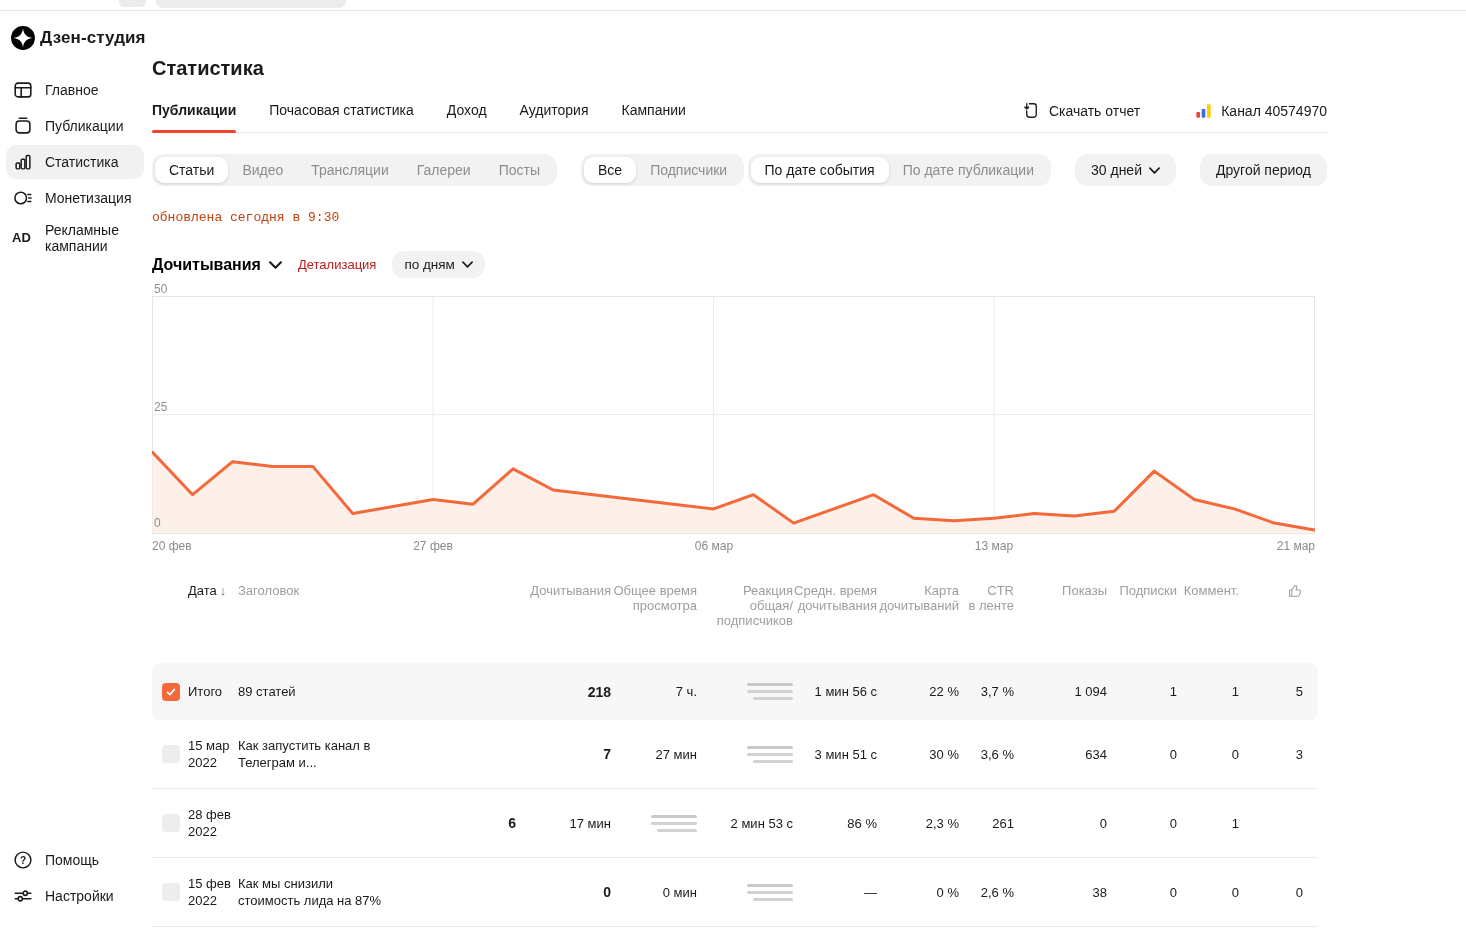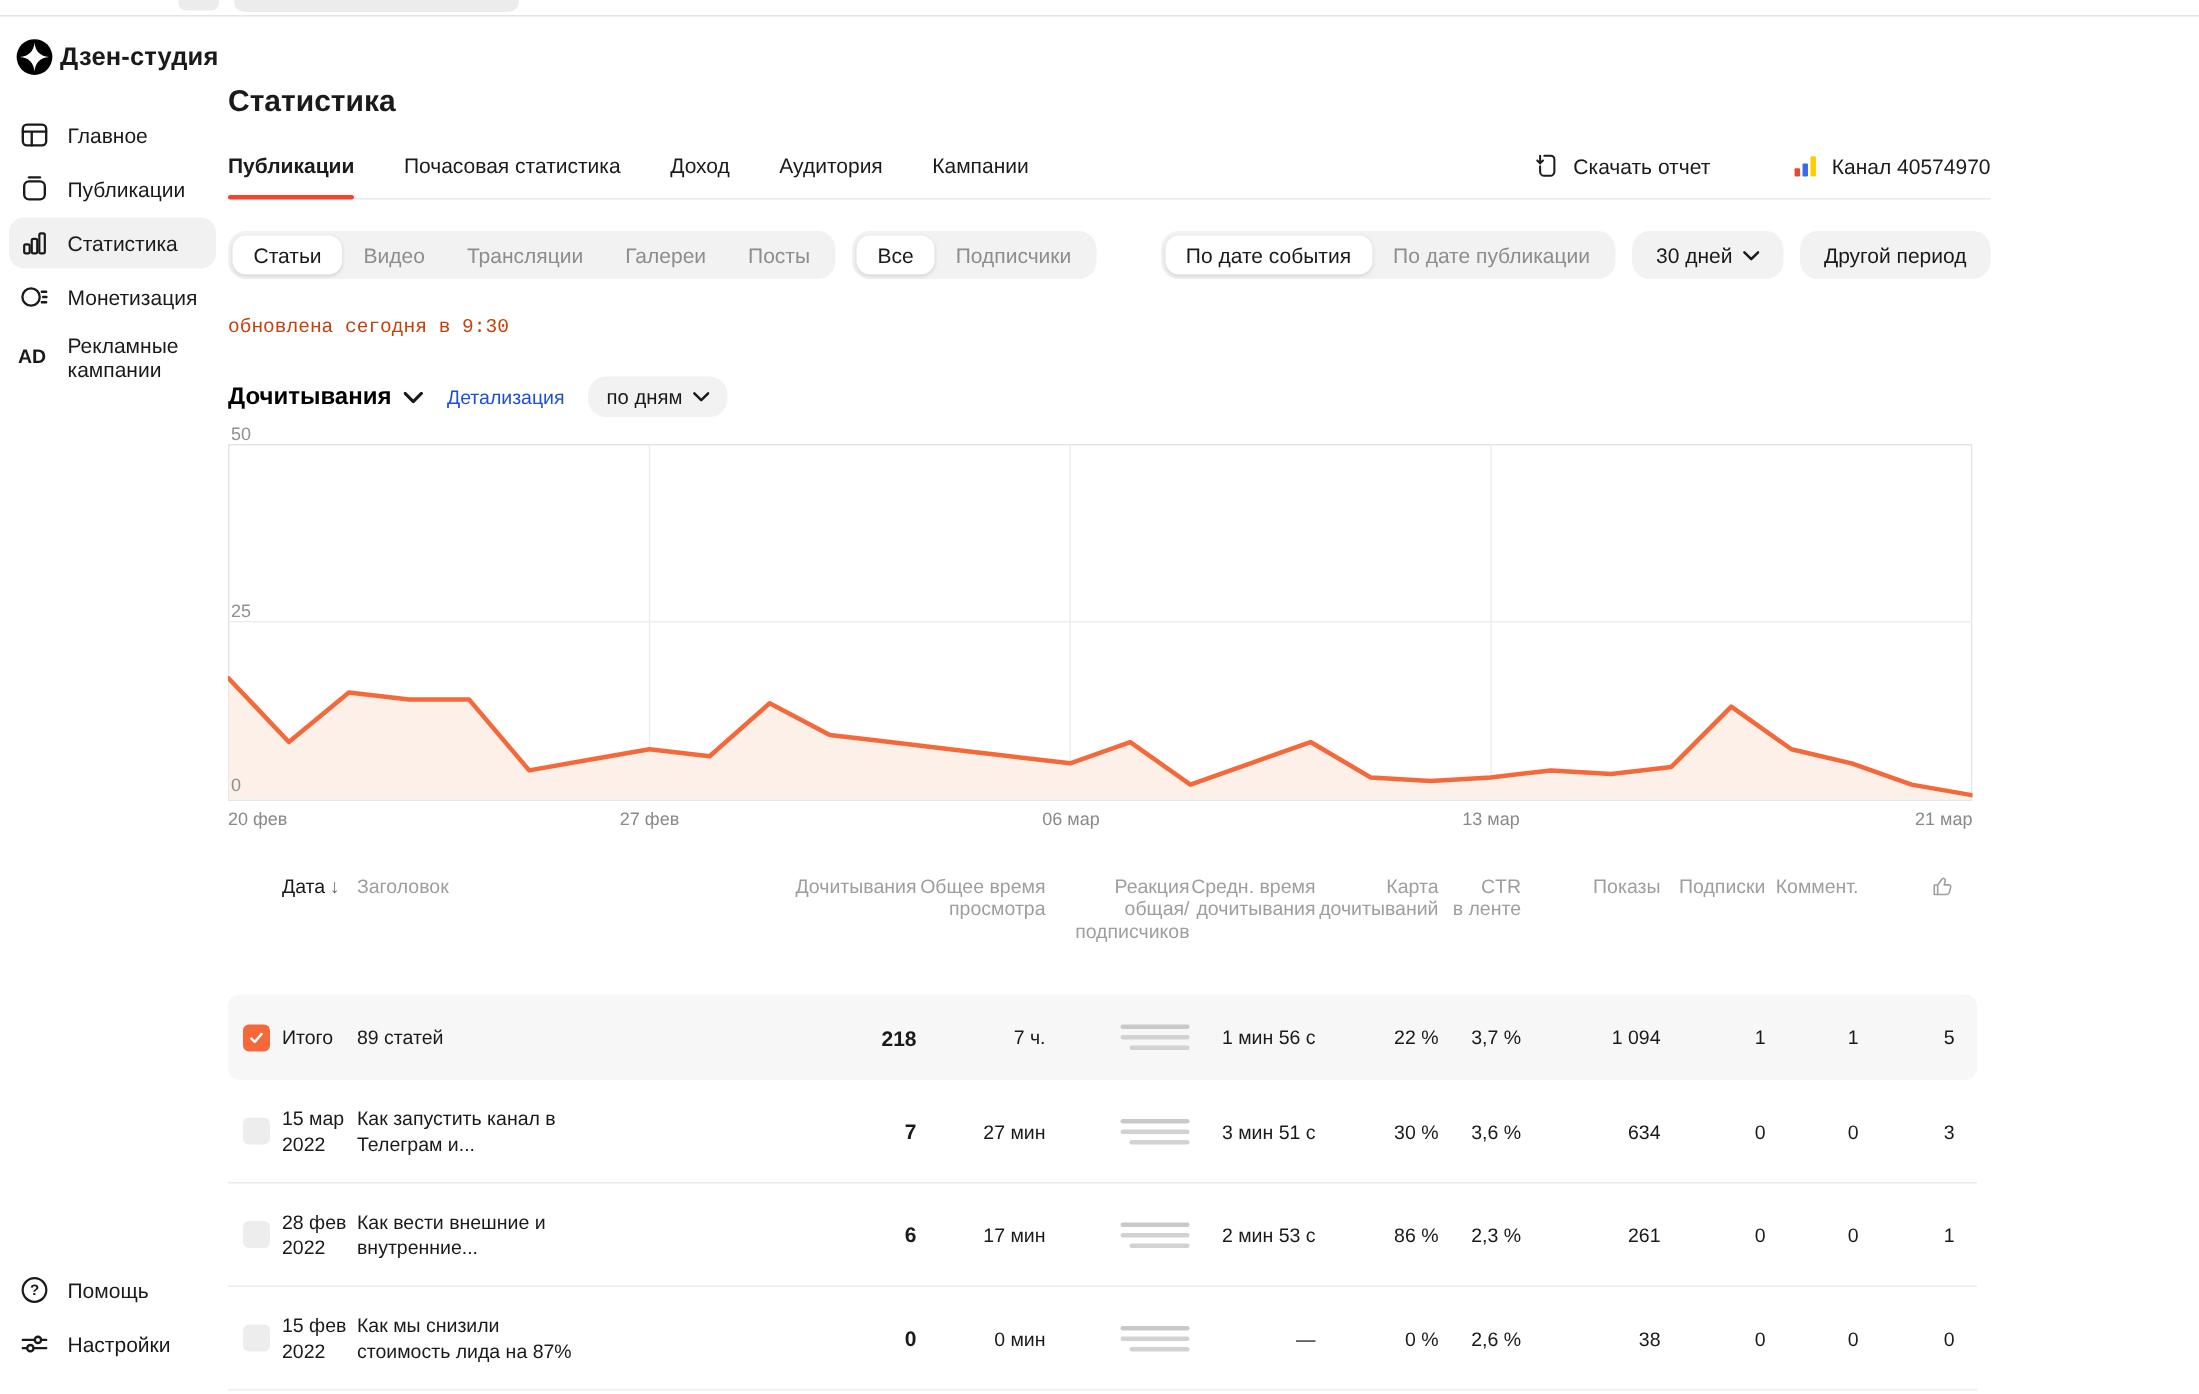--- a/index.html
+++ b/index.html
@@ -37,37 +37,37 @@
     color:#1a1a1a; padding:8px 0 14px; cursor:pointer; }
   .tab.active { font-weight:bold; }
   .tab.active::after { content:""; position:absolute; left:0; right:0; bottom:-1px; height:3px;
     border-radius:2px; background:var(--accent); }
   .header-actions { display:flex; align-items:center; gap:54px; padding-bottom:12px; }
   .action { display:flex; align-items:center; gap:8px; font-size:14px; cursor:pointer; }
   .action svg { width:19px; height:19px; }
 
   
   .filters-row { display:flex; justify-content:space-between; margin-top:21px; }
-  .fl-left, .fl-right { display:flex; gap:11px; }
+  .fl-left, .fl-right { display:flex; gap:24px; }
   .seg-group { display:flex; background:var(--pill-bg); border-radius:12px; padding:3px; align-items:center; }
   .seg { font:14px "Liberation Sans",sans-serif; border:none; background:none; color:#8d8d8d;
     padding:5px 14px; border-radius:9px; cursor:pointer; white-space:nowrap; }
   .seg.selected { background:#fff; color:#1a1a1a; box-shadow:0 1px 3px rgba(0,0,0,.14); }
   .pill-btn { display:flex; align-items:center; gap:7px; background:var(--pill-bg); border:none;
     border-radius:12px; padding:5px 16px; font:14px "Liberation Sans",sans-serif; color:#1a1a1a; cursor:pointer; }
   .chev { width:11px; height:7px; }
 
   .updated { margin-top:24px; font-size:13px; color:#c2410c;font-family:Liberation Mono, monospace; }
 
   
   .chart-controls { display:flex; align-items:center; margin-top:26px; gap:16px; }
   .metric-dd { display:flex; align-items:center; gap:8px; background:none; border:none;
     font:bold 16px "Liberation Sans",sans-serif; cursor:pointer; }
   .metric-dd .chev { width:13px; height:8px; }
-  .detail-label { font-size:13px; color:#1d4ed8; }
+  .detail-label { font-size:13px; color:#b91c1c; }
   .detail-dd { font-size:13.5px; padding:6px 12px; }
 
   
   .chart { position:relative; margin-top:6px; padding-top:12px; width:1163px; }
   .chart svg.plot { display:block; width:1163px; height:238px; }
   .ylab { position:absolute; left:2px; font-size:12px; color:#8f8f8f; line-height:13px; }
   .yt50 { top:-1px; } .yt25 { top:117px; } .yt0 { top:233px; }
   .xlabels { position:relative; height:18px; margin-top:5px; font-size:12px; color:#8a8a8a; }
   .xlabels span { position:absolute; top:0; white-space:nowrap; }
   .xt0 { left:0; } .xt1 { left:281px; transform:translateX(-50%); }
@@ -362,21 +362,20 @@
       <div class="cell num">0</div>
       <div class="cell num">0</div>
       <div class="cell num">3</div>
     </div>
 
     <div class="trow row-data">
       <div class="cell">
           <span class="checkbox empty"></span>
         </div>
       <div class="cell two-line"><span>28 фев</span><br><span>2022</span></div>
-      <div class="cell two-line title-link"><span>Как вести внешние и</span><br><span>внутренние...</span></div>
       <div class="cell num reads">6</div>
       <div class="cell num">17 мин</div>
       <div class="cell num">
           <span class="reaction-bars">
             <i></i>
             <i></i>
             <i></i>
           </span>
         </div>
       <div class="cell num">2 мин 53 с</div>

